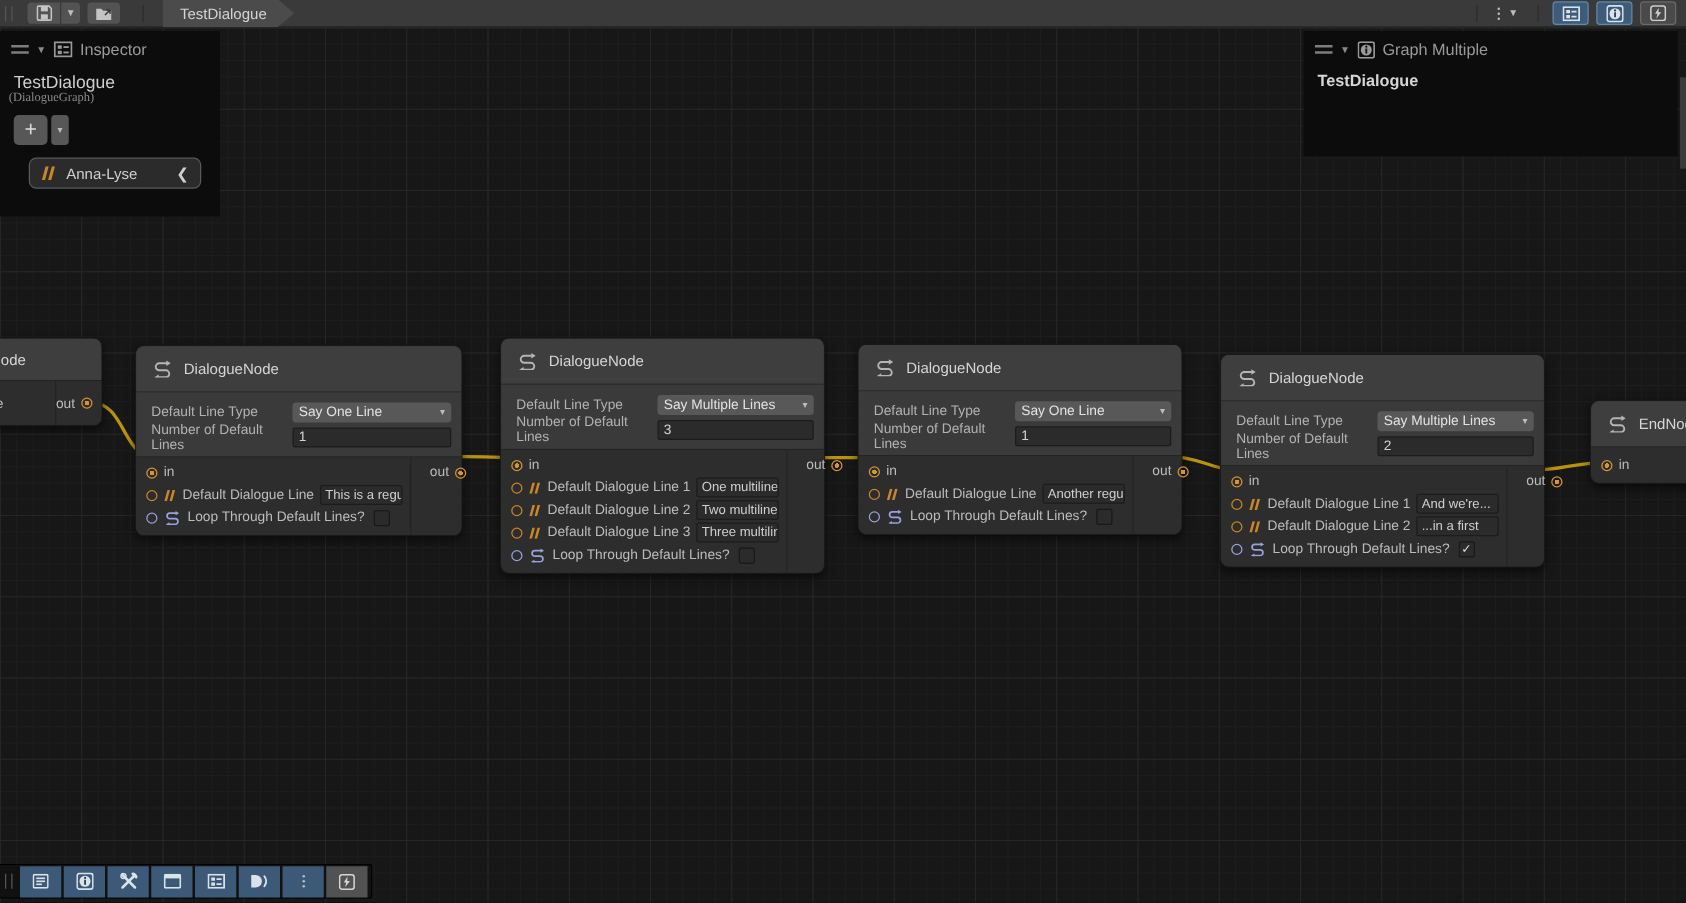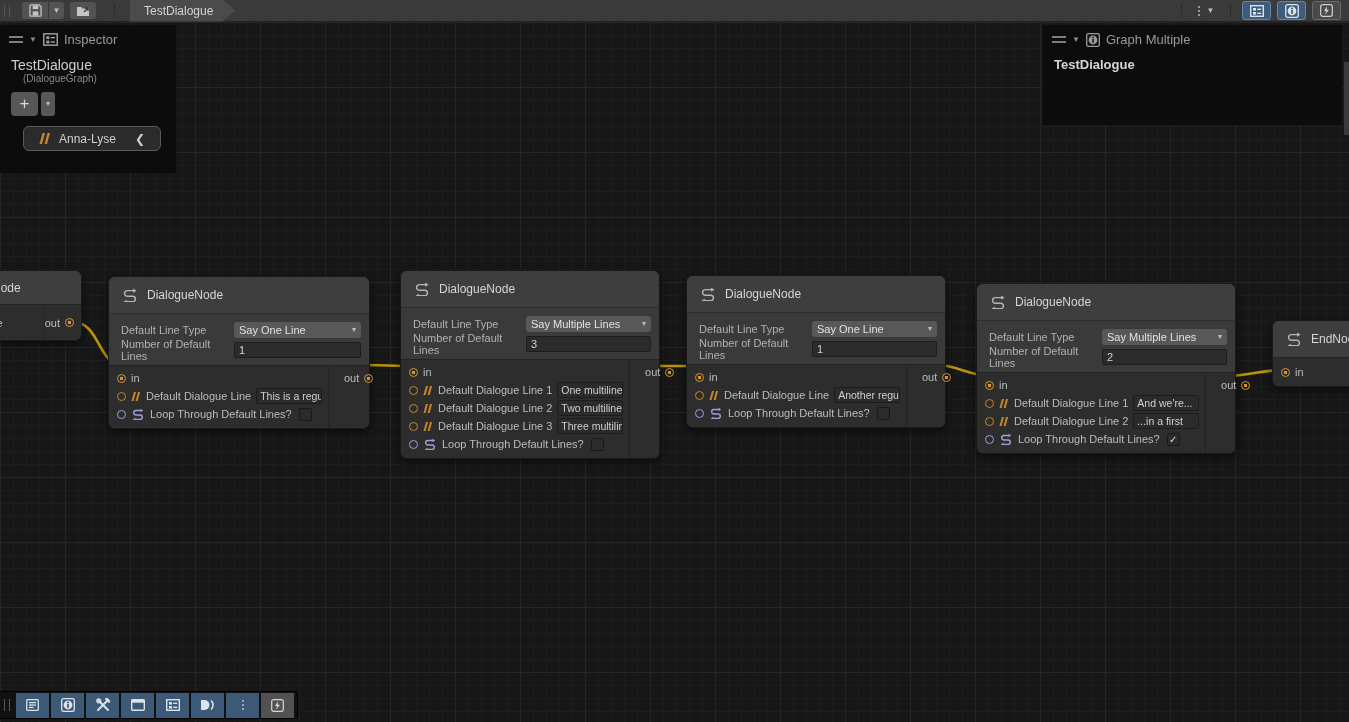--- a/index.html
+++ b/index.html
@@ -35,27 +35,27 @@
   .arr{font-size:8px;color:#bdbdbd;line-height:1;}
   .kebabdots{display:flex;flex-direction:column;gap:2px;}
   .kebabdots i{width:2px;height:2px;background:#bdbdbd;border-radius:50%;}
   
   .panel{position:absolute;background:#0c0c0c;border:1px solid #0c0c0c;z-index:20;}
   .phead{display:flex;align-items:center;gap:6px;padding:6px 8px;color:#9a9a9a;font-size:13px;}
   .hamb{width:14px;height:7px;border-top:2px solid #7e7e7e;border-bottom:2px solid #7e7e7e;}
   .tri{font-size:8px;color:#8b8b8b;}
   #blackboard{left:0;top:25px;width:176px;height:148px;}
   .bb-name{padding:4px 10px 0;color:#cfcfcf;font-size:14px;}
-  .bb-type{padding:0 22px;color:#8a8a8a;font-size:10px;}
+  .bb-type{padding:0 6px;color:#8a8a8a;font-size:10px;font-family:Liberation Serif, serif;}
   .bb-addrow{display:flex;align-items:center;margin:8px 10px 0;}
   .bb-add{width:27px;height:24px;background:#575757;border-radius:4px;color:#dcdcdc;font-size:17px;
     display:flex;align-items:center;justify-content:center;cursor:pointer;}
   .bb-adddrop{width:14px;height:24px;background:#575757;border-radius:3px;margin-left:3px;display:flex;align-items:center;justify-content:center;cursor:pointer;}
   .bb-pill{display:flex;align-items:center;gap:8px;margin:10px 0 0 22px;width:138px;height:25px;
-    background:#2b2b2b;border:1px solid #5a5a5a;border-radius:6px;padding:0 15px;cursor:pointer;}
+    background:#2b2b2b;border:1px solid #5a5a5a;border-radius:6px;padding:0 9px;cursor:pointer;}
   .bb-pill .pname{color:#cfcfcf;font-size:12px;flex:1;}
   .pill-arrow{color:#cfcfcf;font-size:12px;}
   #inspector{left:1043px;top:25px;width:299px;height:100px;}
   .insp-name{padding:4px 10px;color:#d6d6d6;font-size:13px;font-weight:bold;}
   #insp-scroll{position:absolute;left:1344px;top:62px;width:5px;height:73px;background:#3a3a3a;z-index:21;}
   
   #wires{position:absolute;left:0;top:0;z-index:5;pointer-events:none;}
   
   .node{position:absolute;background:#3a3a3a;border:1px solid #191919;border-radius:7px;z-index:10;
     box-shadow:0 3px 8px rgba(0,0,0,.55);cursor:default;}

